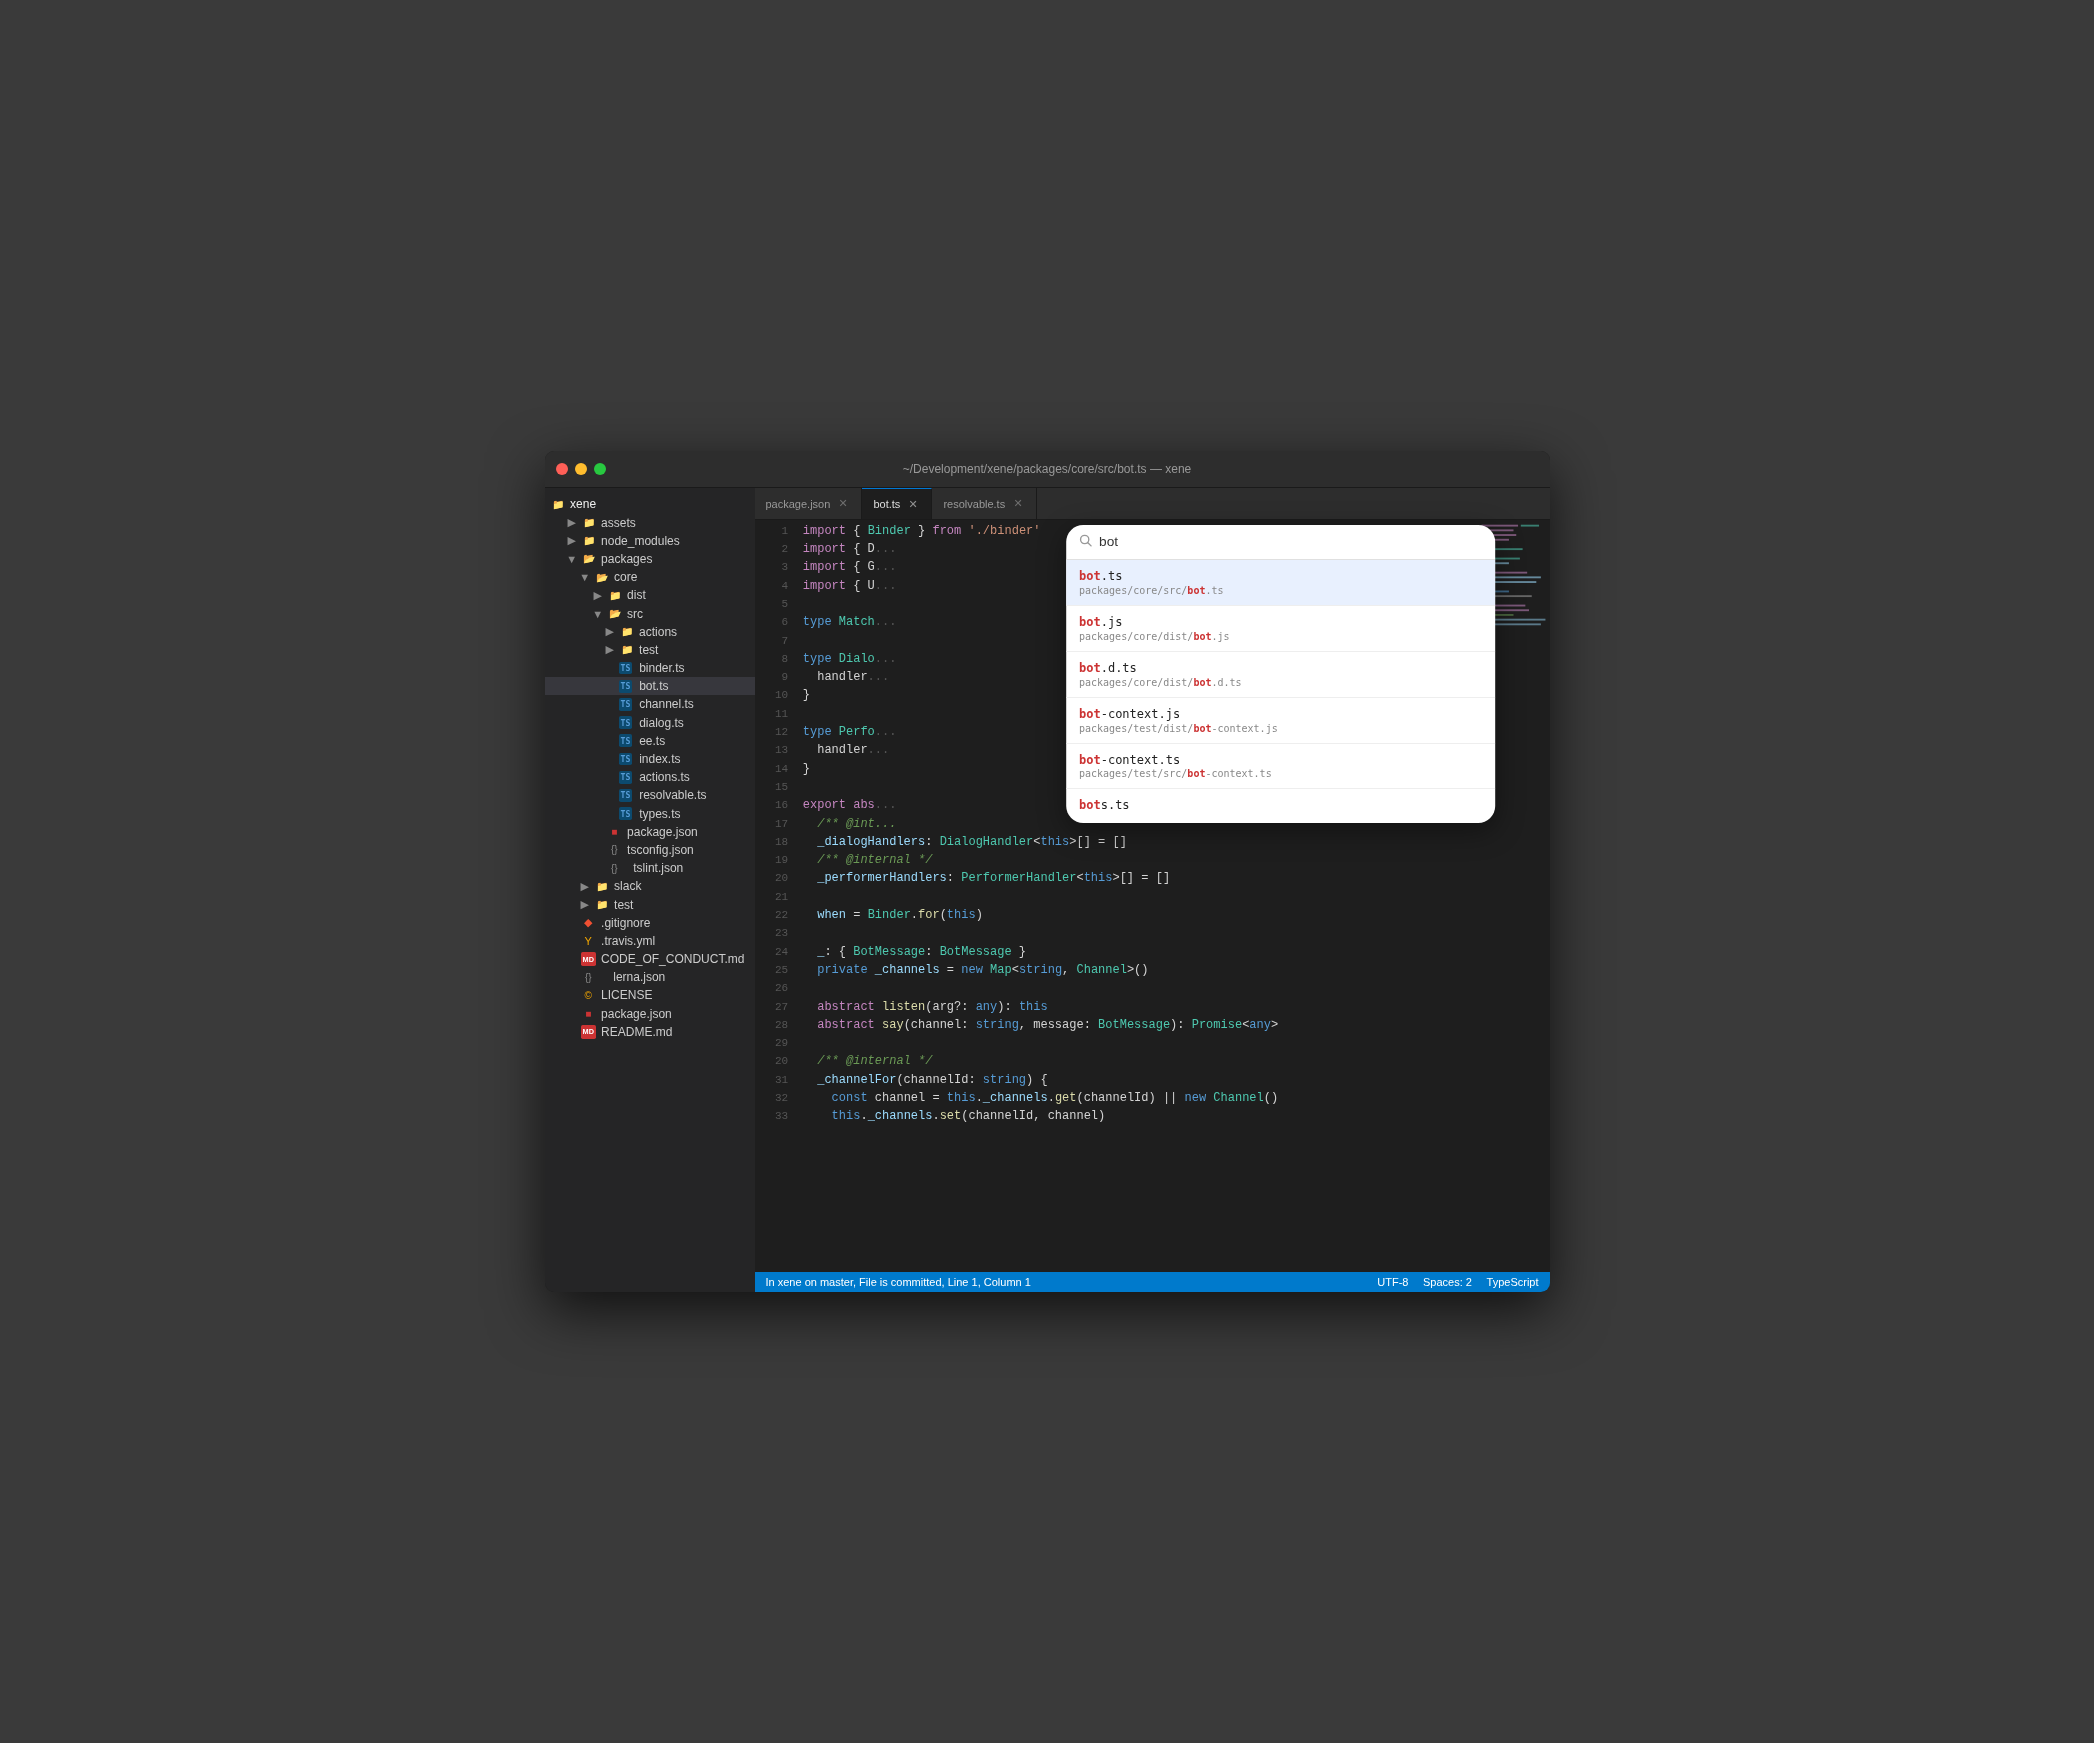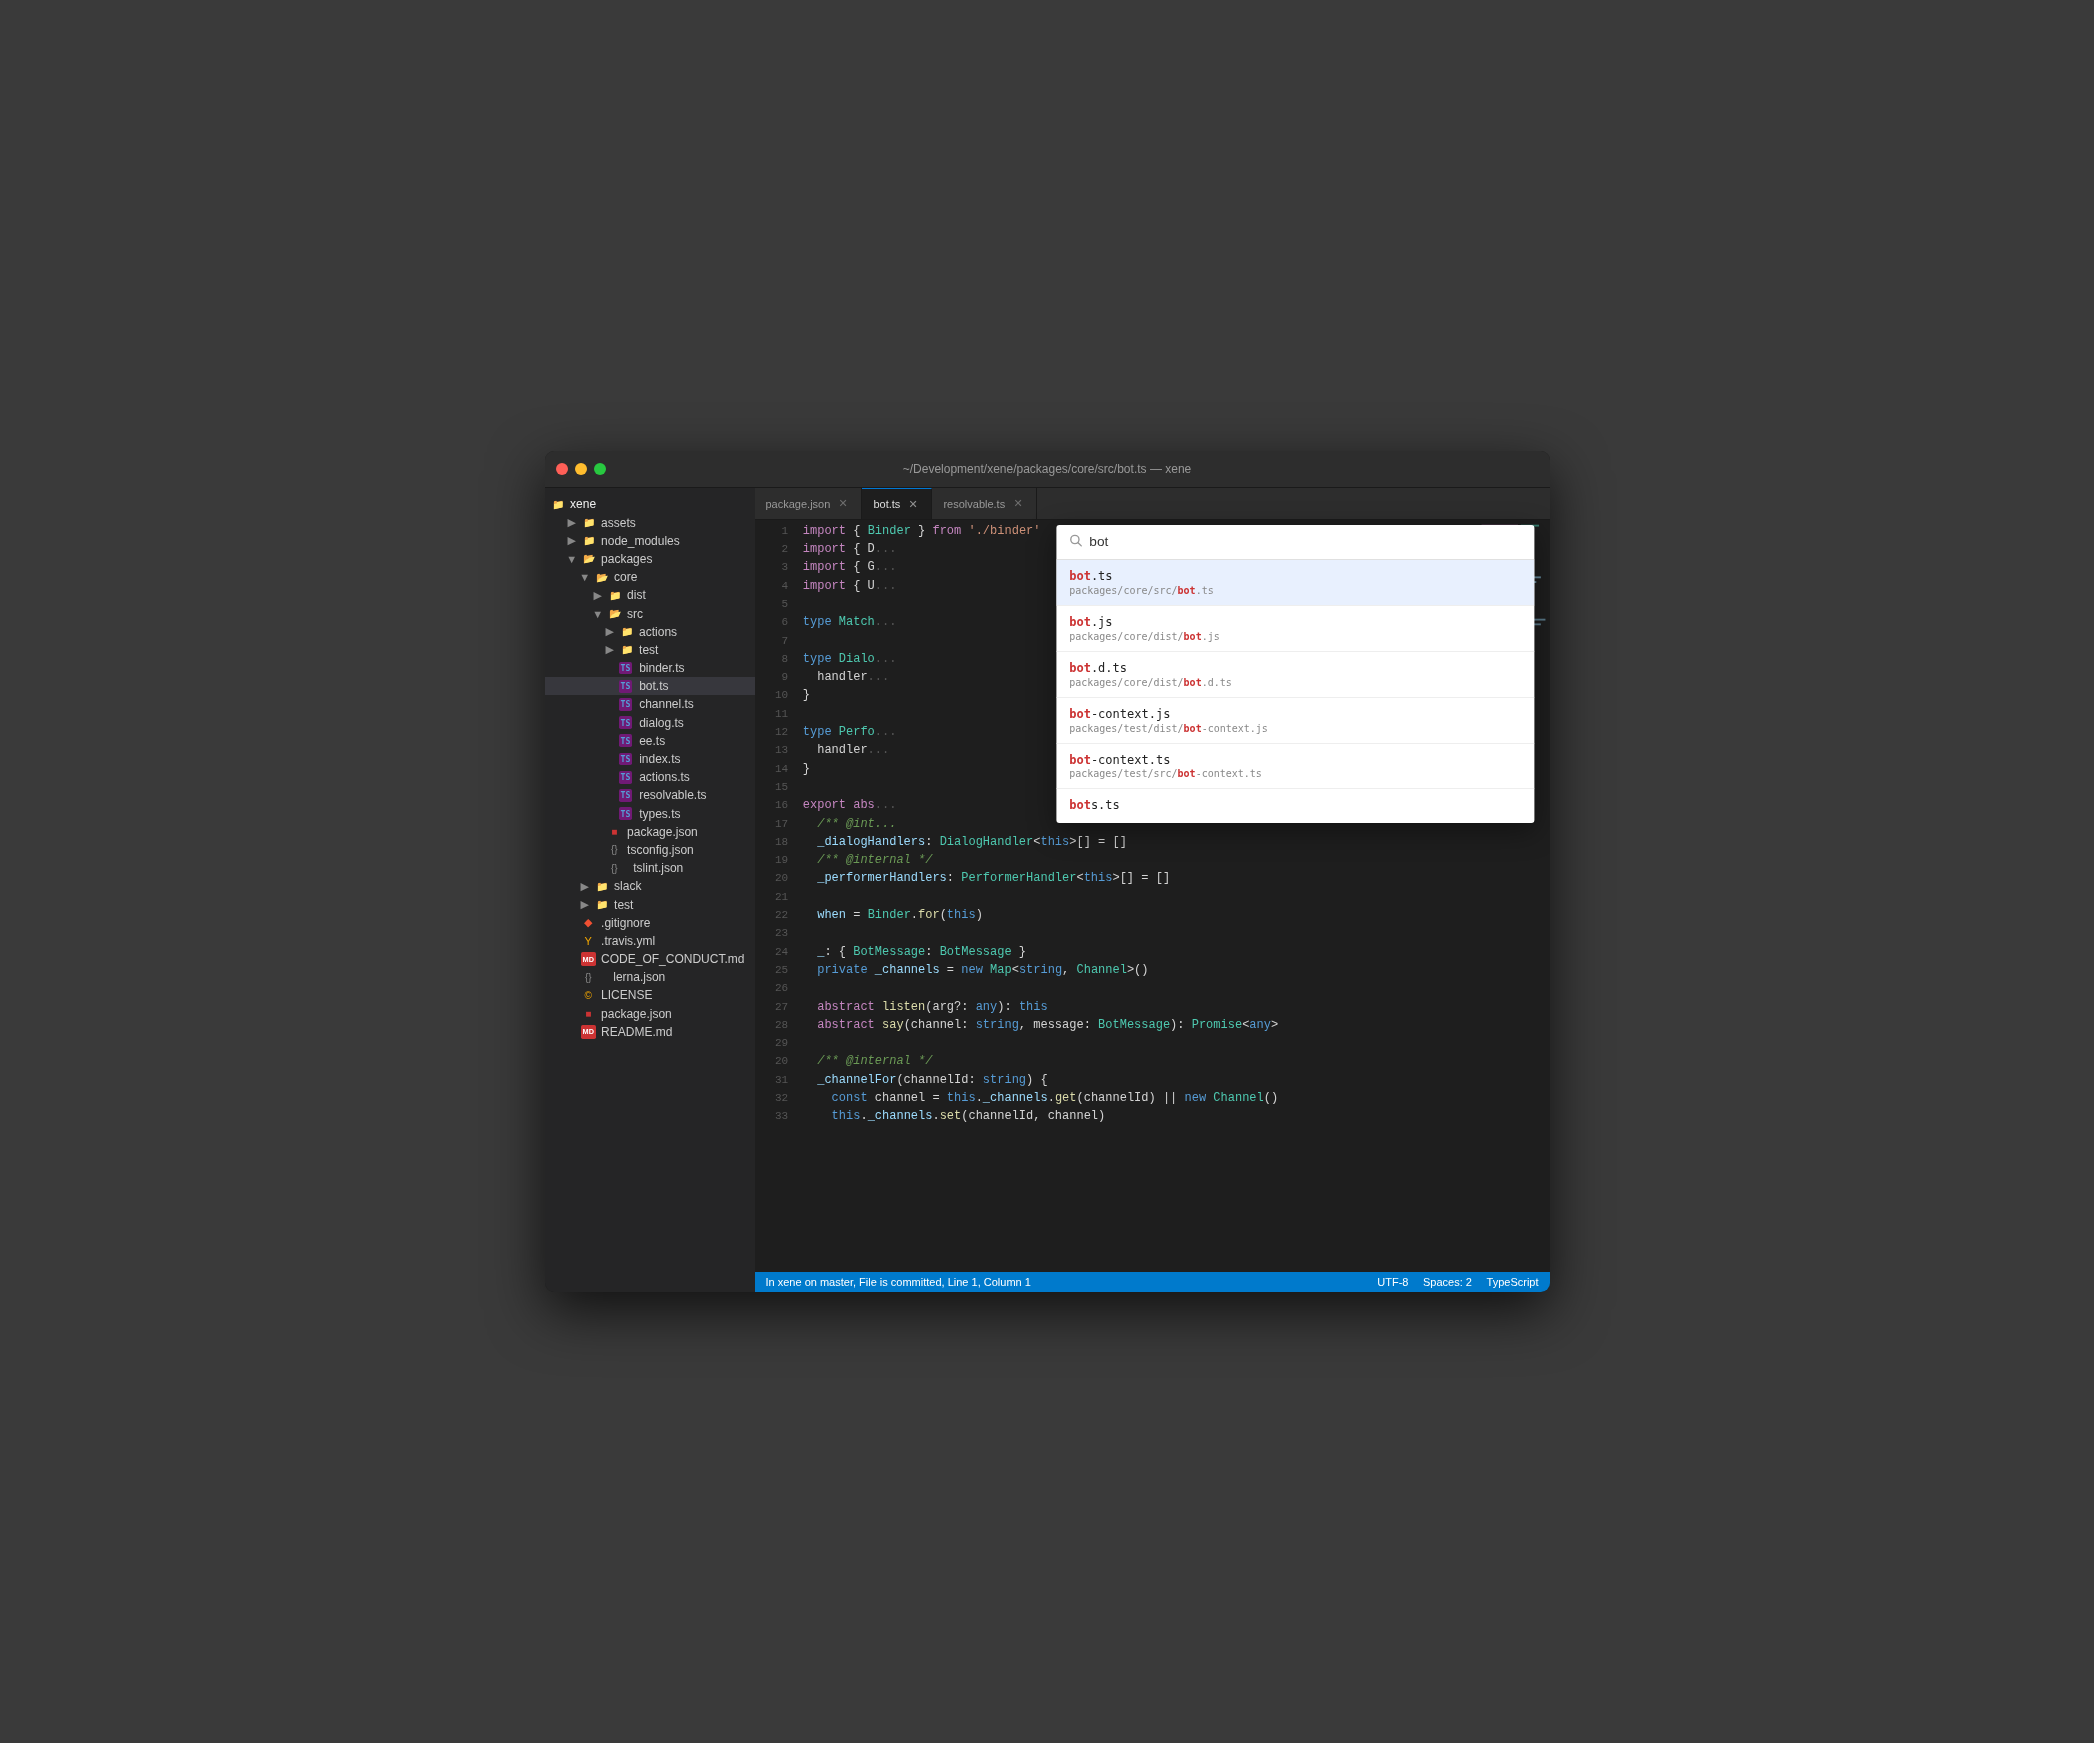--- a/index.html
+++ b/index.html
@@ -84,21 +84,21 @@
       width: 14.6px;
       height: 14.6px;
       margin-right: 3.7px;
       flex-shrink: 0;
       display: flex;
       align-items: center;
       justify-content: center;
       font-size: 10px;
     }
     .folder-icon { color: #e8a87c; }
-    .ts-icon { color: #569cd6; font-size: 9.1px; font-weight: bold; background: #701a75; border-radius: 1.8px; width: 12.8px; height: 12.8px; }
+    .ts-icon { color: #569cd6; font-size: 9.1px; font-weight: bold; background: #0c4a6e; border-radius: 1.8px; width: 12.8px; height: 12.8px; }
     
     .tab-bar {
       background: #2d2d2d;
       display: flex;
       align-items: stretch;
       border-bottom: 0.9px solid #1a1a1a;
       flex-shrink: 0;
       height: 32px;
     }
     .tab {
@@ -209,23 +209,23 @@
       flex-shrink: 0;
       overflow: hidden;
       opacity: 0.8;
     }
     
     .search-overlay {
       position: absolute;
       top: 37px;
       left: 50%;
       transform: translateX(-20%);
-      width: 478px;
+      width: 429px;
       background: white;
-      border-radius: 3px;
+      border-radius: 17px;
       box-shadow: 0 7.3px 27.4px rgba(0,0,0,0.4);
       z-index: 100;
       overflow: hidden;
     }
     .search-input-row {
       display: flex;
       align-items: center;
       padding: 9.1px 12.8px;
       border-bottom: 0.9px solid #e0e0e0;
       gap: 7.3px;

